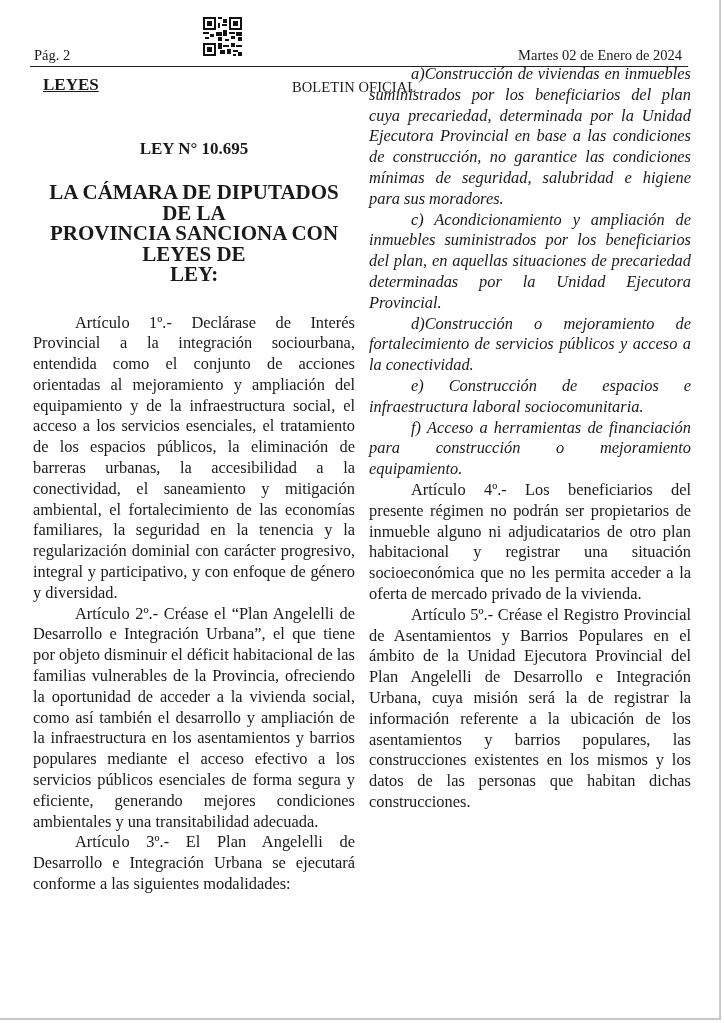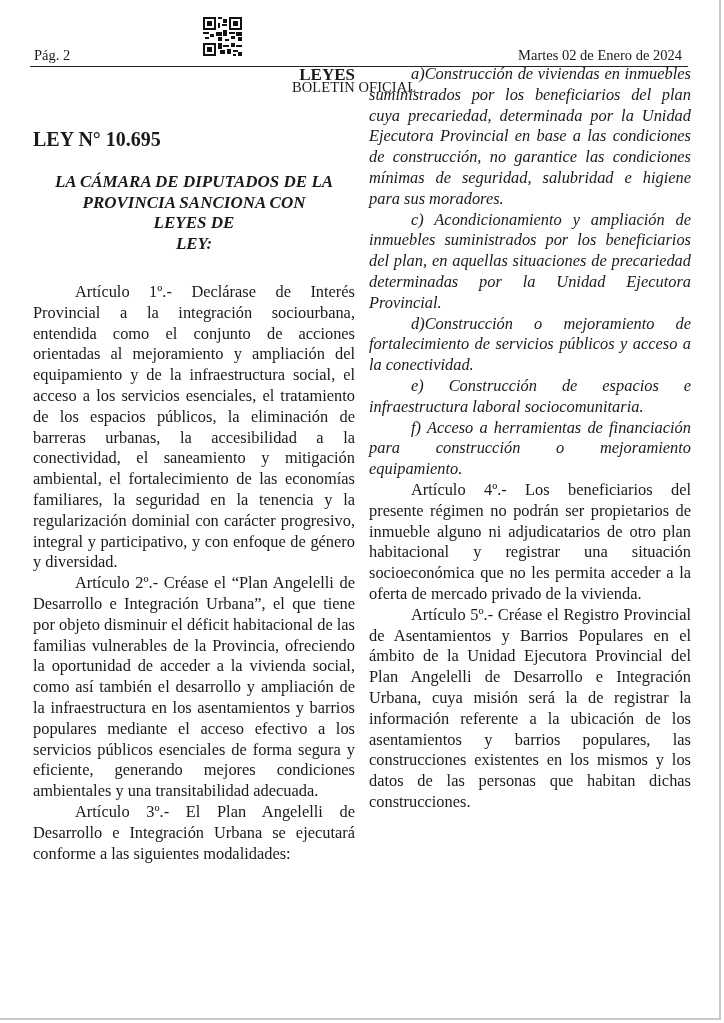--- a/index.html
+++ b/index.html
@@ -23,31 +23,30 @@
   .qr {
     position: absolute; left: 173px; top: 3px; width: 39px; height: 39px;
   }
   .col {
     position: absolute; top: 64px; width: 322px;
     font-size: 16.4px; line-height: 20.8px; text-align: justify;
   }
   .col-left { left: 33px; }
   .col-right { left: 369px; }
   .leyes {
-    text-align: right; font-weight: bold; 
-    font-size: 17px; margin: 0; height: 22px; line-height: 22px;
+    text-align: left; font-weight: bold; text-decoration: underline;
+    font-size: 17px; margin: 10px; height: 22px; line-height: 22px;
   }
   .ley-num {
-    text-align: left; font-weight: bold; font-size: 20px;
+    text-align: center; font-weight: bold; font-size: 17px;
     margin: 42px 0 0 0; line-height: 22px;
   }
   .camara {
-    text-align: center; font-weight: bold; font-size: 17px; line-height: 20.5px;
+    text-align: center; font-weight: bold; font-size: 21px; line-height: 20.5px;
     margin: 22px 0 0 0;
-    font-style: italic;
   }
   .camara span { display: block; }
   p.par { margin: 0; text-indent: 42px; }
   .col-left p.first { margin-top: 28px; }
   p.item { margin: 0; text-indent: 42px; font-style: italic; }
 </style>
 </head>
 <body>
 
 <div class="page-border"></div>

